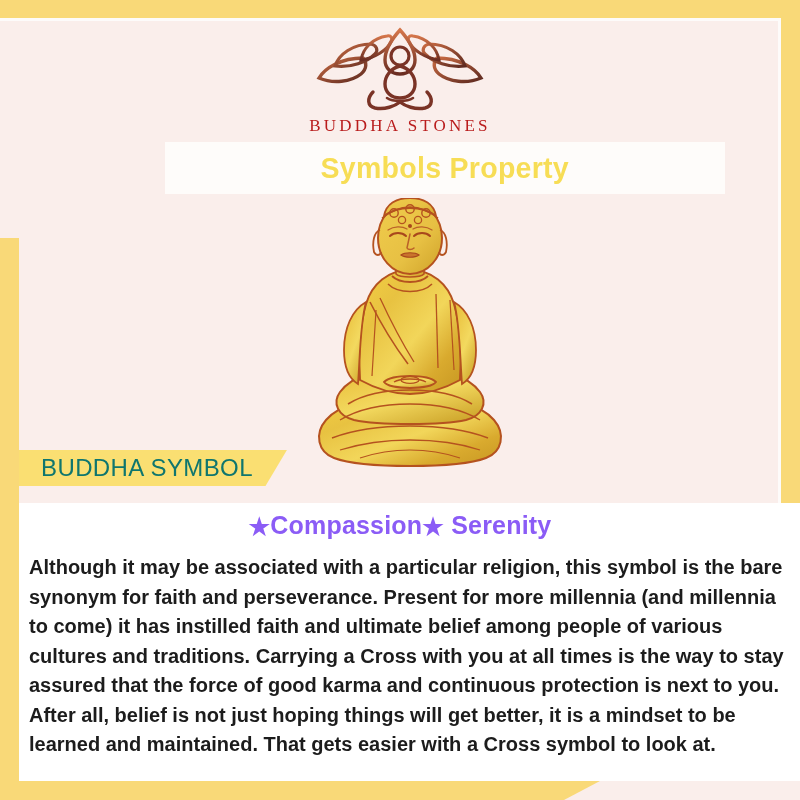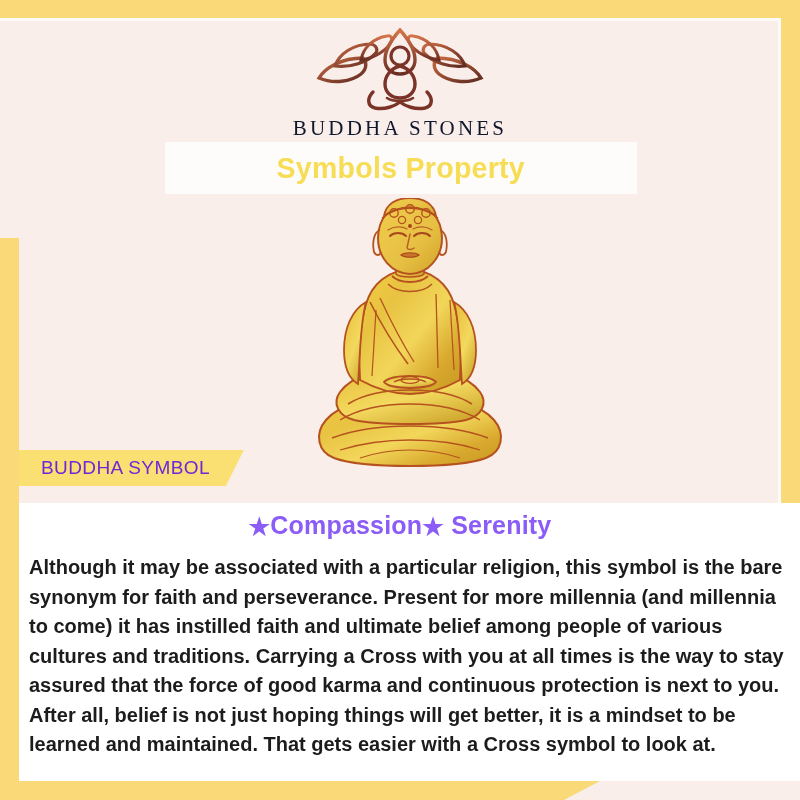--- a/index.html
+++ b/index.html
@@ -68,31 +68,31 @@
     width: 800px;
     text-align: center;
   }
   .logo-mark {
     display: block;
     margin: 0 auto;
   }
   .logo-text {
     margin-top: 2px;
     font-family: "Liberation Serif", serif;
-    font-size: 21px;
+    font-size: 17px;
     letter-spacing: 3.2px;
-    color: #0f172a;
+    color: #b91c1c;
     font-weight: 400;
   }
 
   
   .title-band {
     position: absolute;
     left: 165px; top: 142px;
-    width: 472px; height: 52px;
+    width: 560px; height: 52px;
     background: #fefcfa;
     display: flex;
     align-items: center;
     justify-content: center;
   }
   .title-band-text {
     font-size: 30px;
     font-weight: bold;
     color: #f7dd55;
     letter-spacing: 0.3px;
@@ -111,22 +111,22 @@
     position: absolute;
     left: 19px; top: 450px;
     height: 36px;
     background: #fadf72;
     clip-path: polygon(0 0, 100% 0, 92% 100%, 0 100%);
     padding: 0 34px 0 22px;
     display: flex;
     align-items: center;
   }
   .tag-text {
-    color: #6d28d9;
-    font-size: 19px;
+    color: #0f766e;
+    font-size: 24px;
     letter-spacing: 0.4px;
   }
 
   
   .panel {
     position: absolute;
     left: 19px; top: 503px;
     width: 781px;
     height: 278px;
     background: #ffffff;

